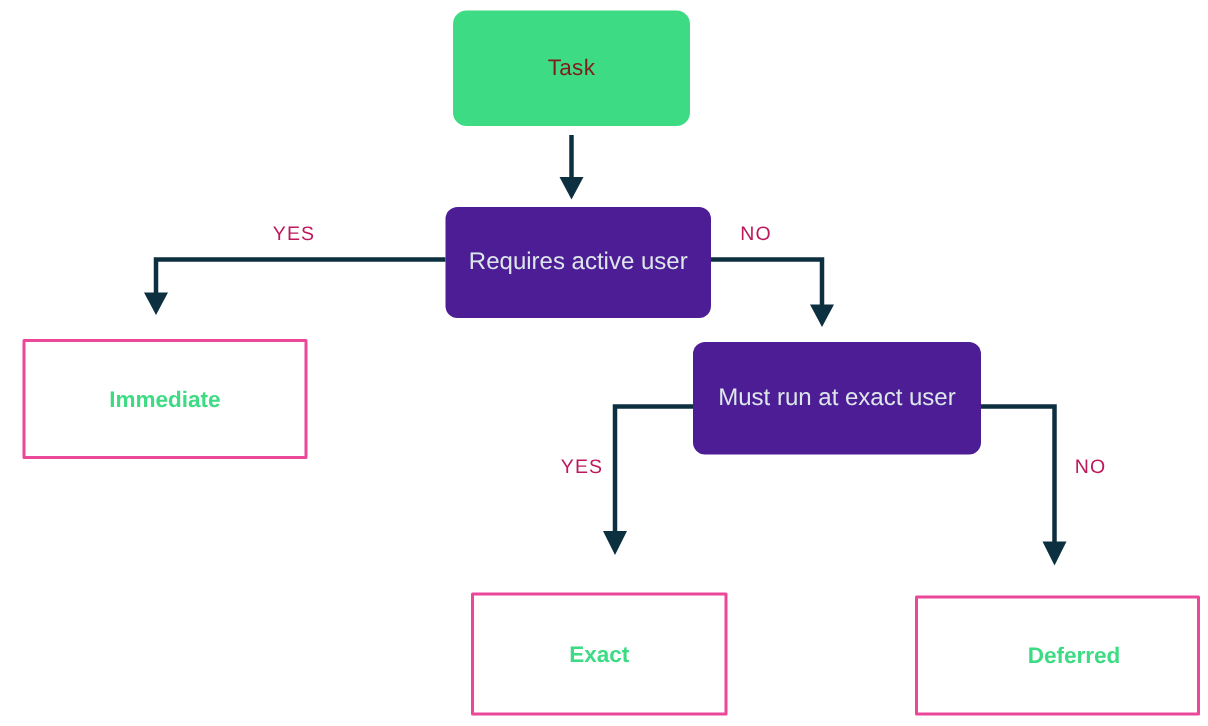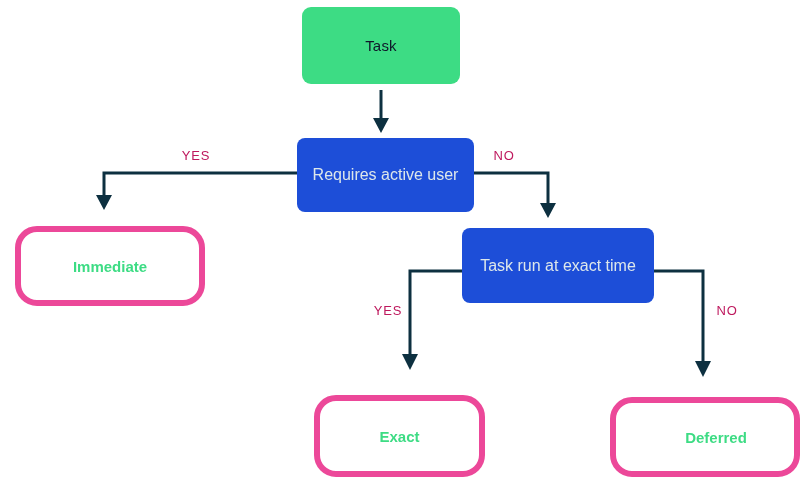--- a/index.html
+++ b/index.html
@@ -26,38 +26,38 @@
     align-items: center;
     justify-content: center;
     box-sizing: border-box;
     text-align: center;
   }
   .fill-green {
     background: #3ddc84;
     border-radius: 9px;
   }
   .fill-green .node-label {
-    color: #0f172a;
+    color: #7f1d1d;
     font-size: 15px;
     font-weight: 400;
     letter-spacing: 0.2px;
   }
   .fill-navy {
-    background: #1d4ed8;
+    background: #4c1d95;
     border-radius: 8px;
   }
   .fill-navy .node-label {
     color: #dde7ea;
     font-size: 16px;
     font-weight: 400;
   }
   .outline-green {
     background: #ffffff;
-    border: 6px solid #ec4899;
-    border-radius: 22px;
+    border: 2px solid #ec4899;
+    border-radius: 1px;
   }
   .outline-green .node-label {
     color: #3ddc84;
     font-size: 15px;
     font-weight: 700;
   }
   .edge-label {
     position: absolute;
     width: 50px;
     text-align: center;
@@ -107,21 +107,21 @@
 
   <div class="node fill-navy" style="left:297px; top:138px; width:177px; height:74px;">
     <span class="node-label">Requires active user</span>
   </div>
 
   <div class="node outline-green" style="left:15px; top:226px; width:190px; height:80px;">
     <span class="node-label">Immediate</span>
   </div>
 
   <div class="node fill-navy" style="left:462px; top:228px; width:192px; height:75px;">
-    <span class="node-label">Task run at exact time</span>
+    <span class="node-label">Must run at exact user</span>
   </div>
 
   <div class="node outline-green" style="left:314px; top:395px; width:171px; height:82px;">
     <span class="node-label">Exact</span>
   </div>
 
   <div class="node outline-green" style="left:610px; top:397px; width:190px; height:80px;padding-left:22px;">
     <span class="node-label">Deferred</span>
   </div>
 

